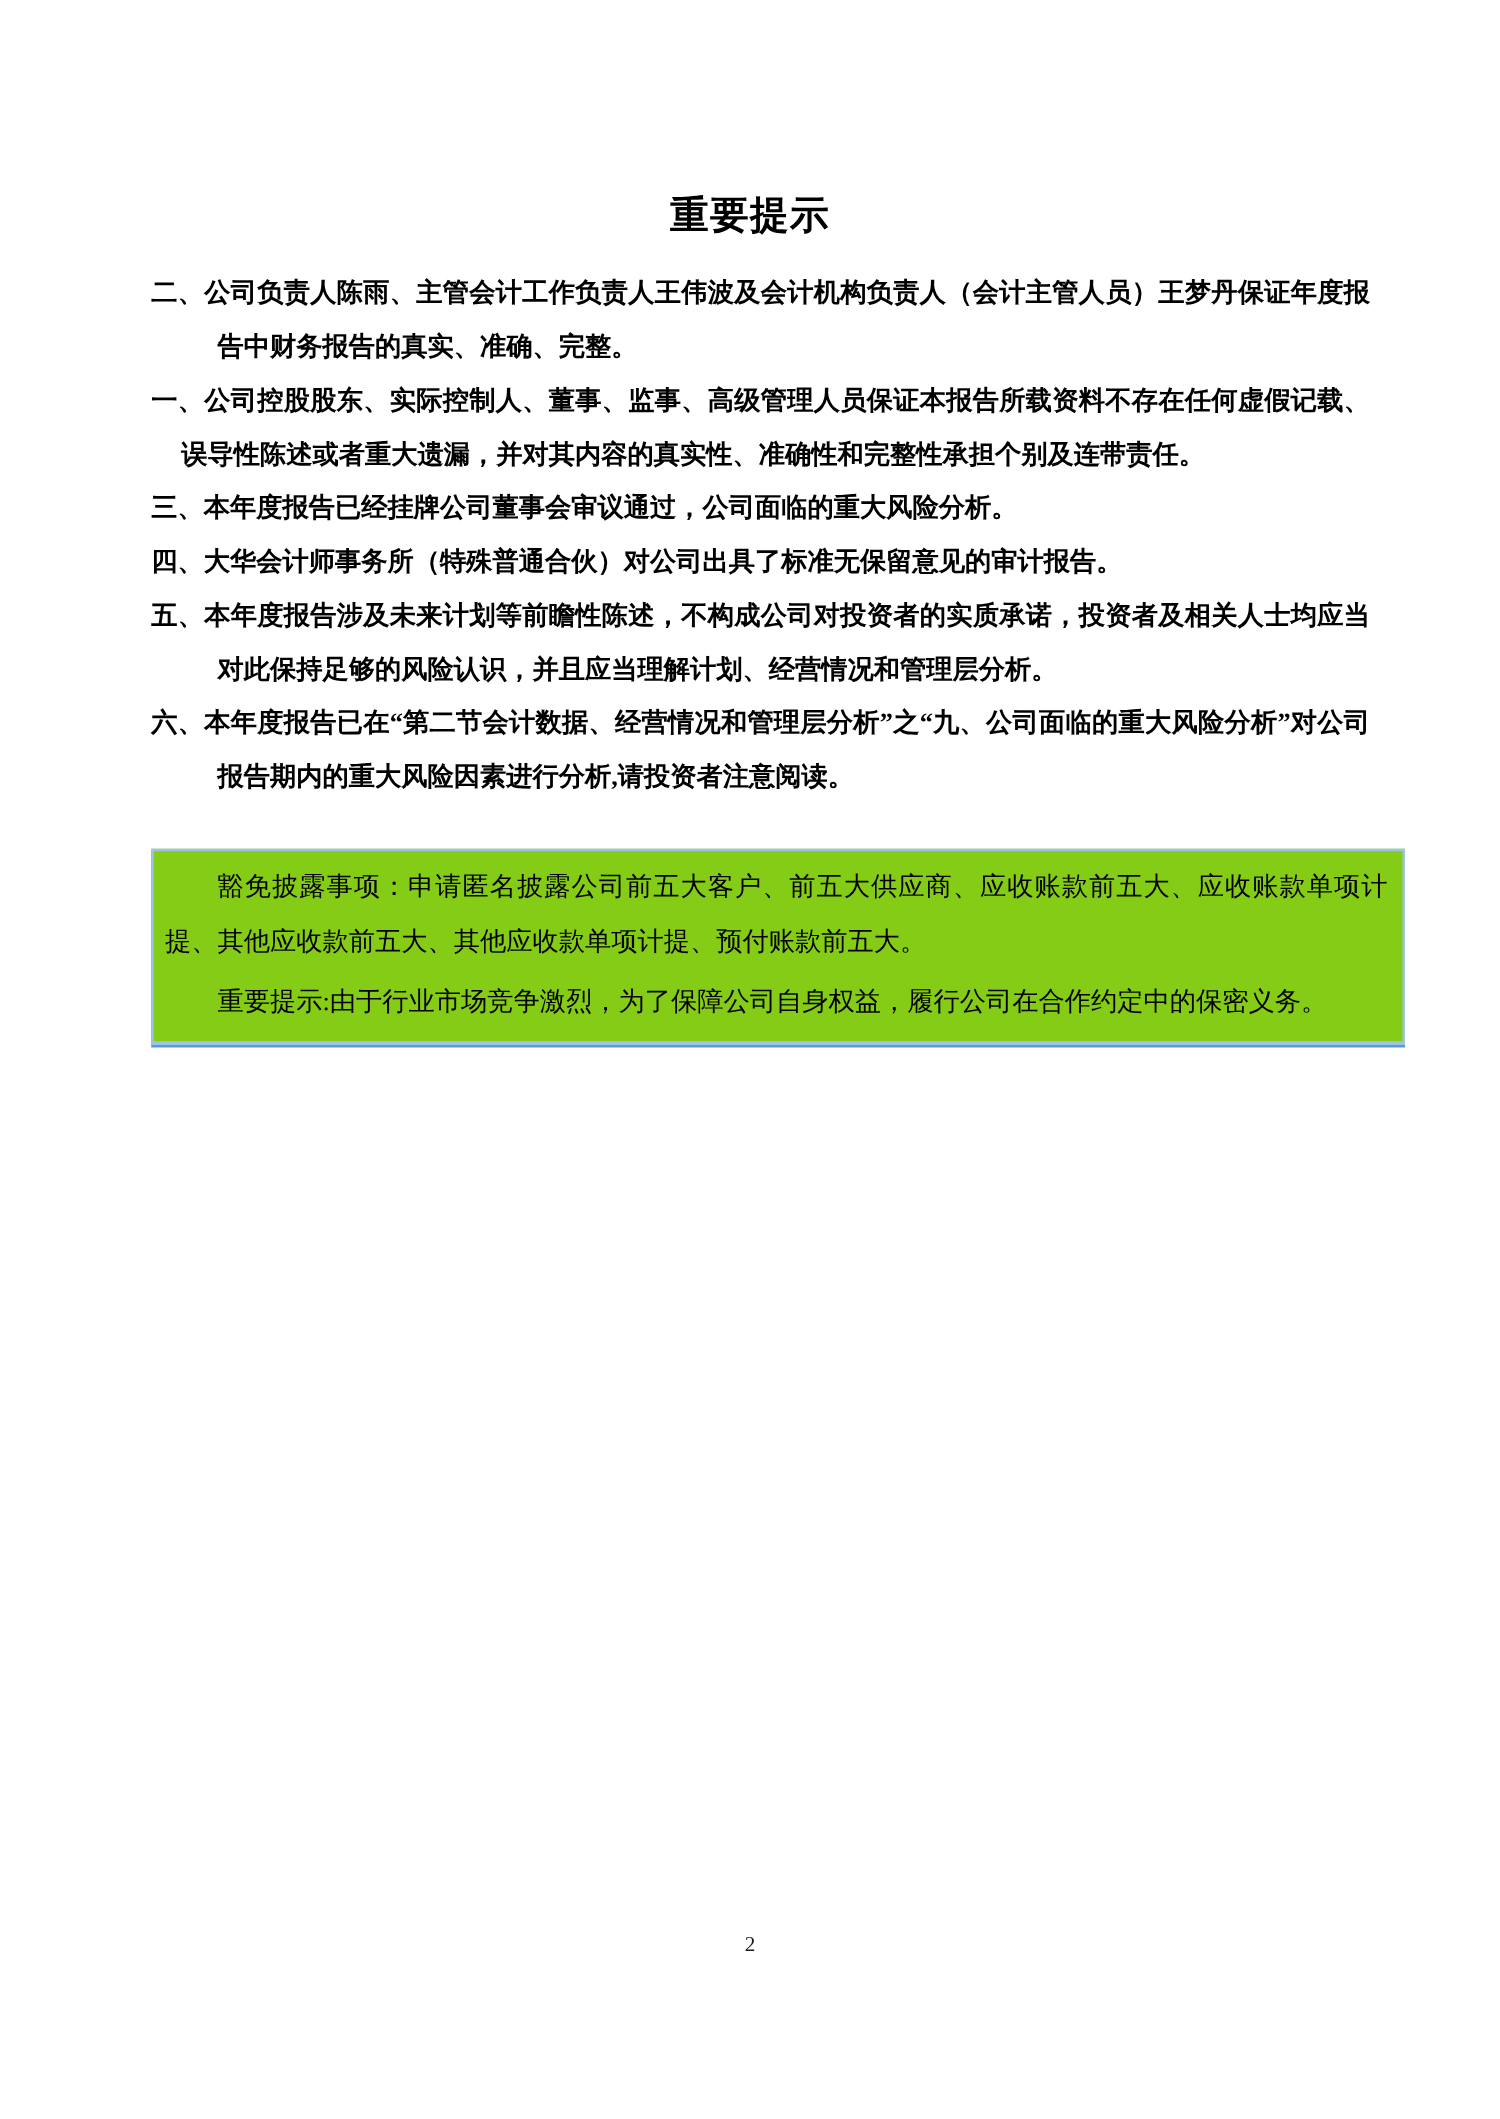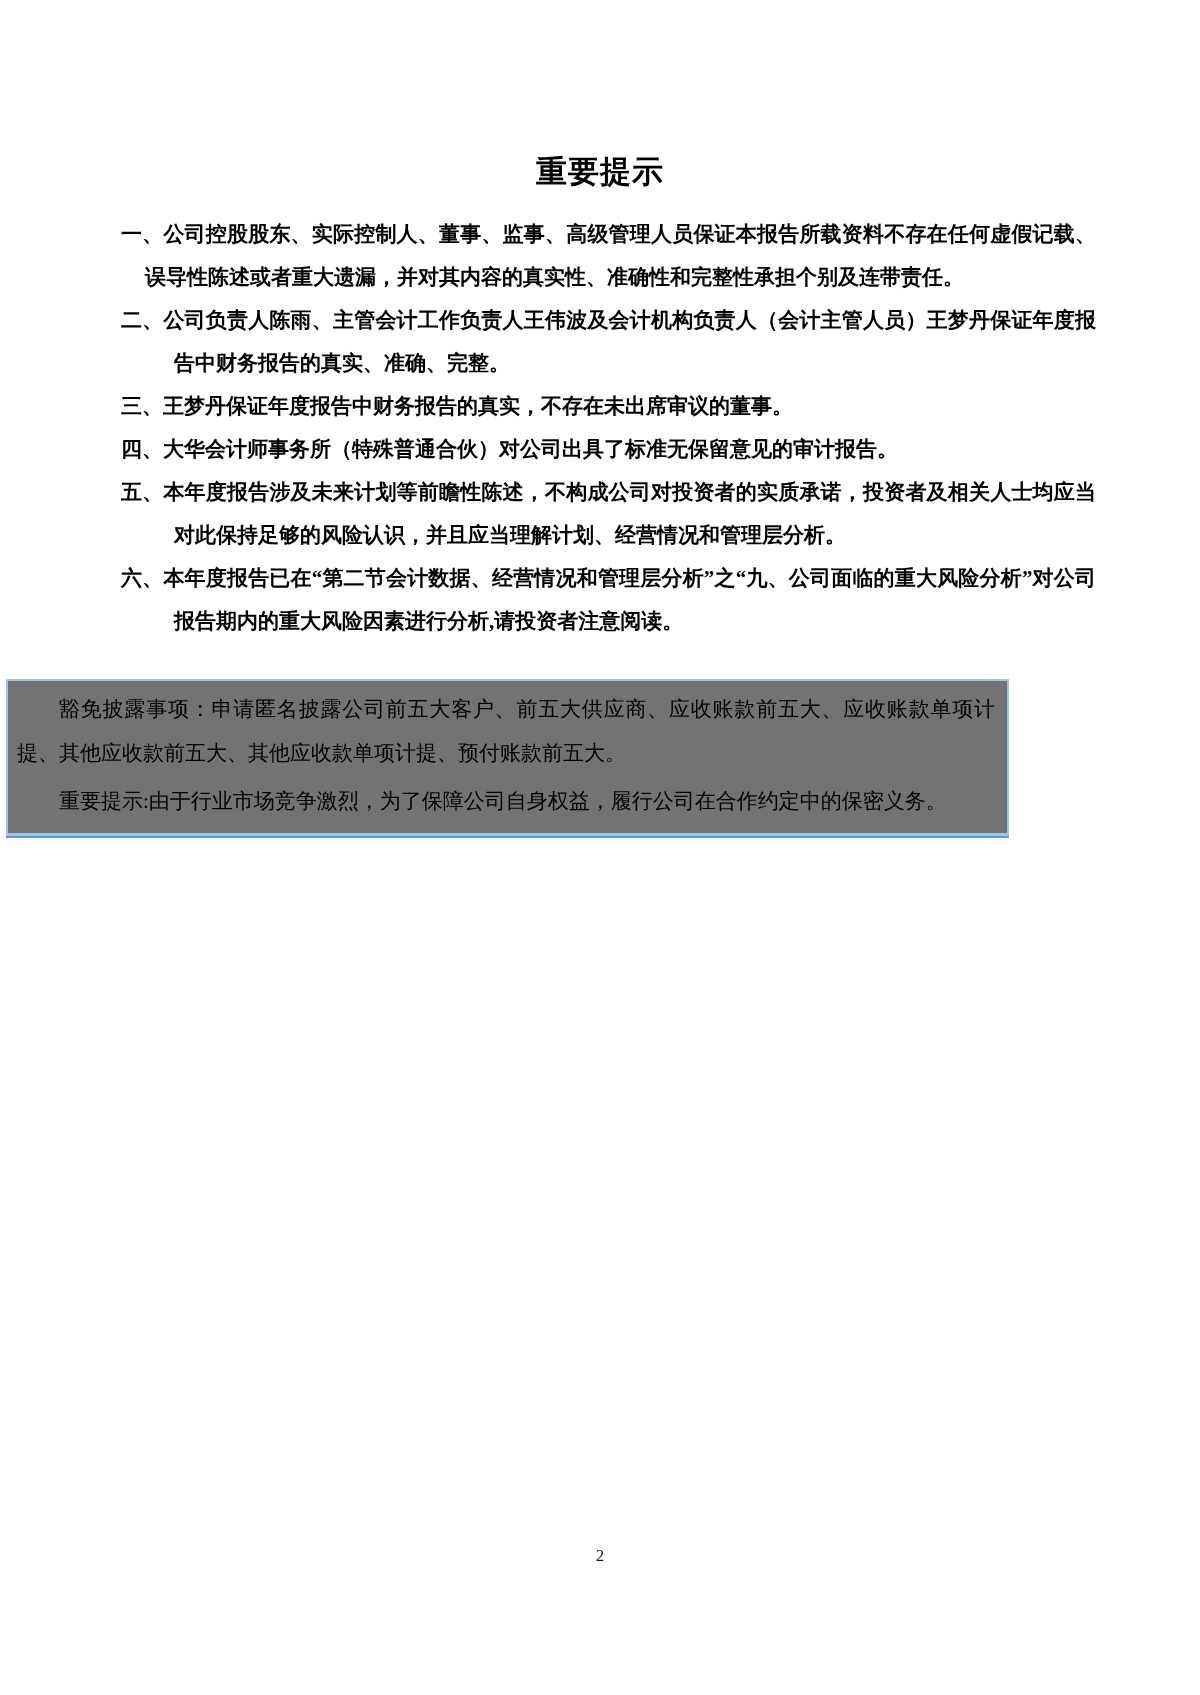--- a/index.html
+++ b/index.html
@@ -38,27 +38,28 @@
     line-height: 43px;
     text-align: justify;
     padding-left: 53px;
     text-indent: -53px;
   }
   .item.hang-sm {
     padding-left: 24px;
     text-indent: -24px;
   }
   .exemption-box {
+    margin-left: 115px;
     margin-top: 36px;
     width: 1003px;
     border: 2px solid #9DC3E6;
     border-bottom: 3px solid #9DC3E6;
     box-shadow: 0 2px 0 #5B9BD5;
     padding: 6px 12px 10px 9px;
-    background: #737373;
+    background: #84cc16;
   }
   .box-para {
     margin: 0 0 4px 0;
     font-size: 21px;
     font-weight: 400;
     line-height: 44px;
     text-align: justify;
     text-indent: 42px;
   }
   .box-para:last-child { margin-bottom: 0; }
@@ -74,23 +75,23 @@
   }
 </style>
 </head>
 <body>
 
 <div class="page">
 
   <h1 class="title">重要提示</h1>
 
   <div class="items">
+    <p class="item">二、公司负责人陈雨、主管会计工作负责人王伟波及会计机构负责人（会计主管人员）王梦丹保证年度报告中财务报告的真实、准确、完整。</p>
     <p class="item hang-sm">一、公司控股股东、实际控制人、董事、监事、高级管理人员保证本报告所载资料不存在任何虚假记载、误导性陈述或者重大遗漏，并对其内容的真实性、准确性和完整性承担个别及连带责任。</p>
-    <p class="item">二、公司负责人陈雨、主管会计工作负责人王伟波及会计机构负责人（会计主管人员）王梦丹保证年度报告中财务报告的真实、准确、完整。</p>
-    <p class="item">三、王梦丹保证年度报告中财务报告的真实，不存在未出席审议的董事。</p>
+    <p class="item">三、本年度报告已经挂牌公司董事会审议通过，公司面临的重大风险分析。</p>
     <p class="item">四、大华会计师事务所（特殊普通合伙）对公司出具了标准无保留意见的审计报告。</p>
     <p class="item">五、本年度报告涉及未来计划等前瞻性陈述，不构成公司对投资者的实质承诺，投资者及相关人士均应当对此保持足够的风险认识，并且应当理解计划、经营情况和管理层分析。</p>
     <p class="item">六、本年度报告已在“第二节会计数据、经营情况和管理层分析”之“九、公司面临的重大风险分析”对公司报告期内的重大风险因素进行分析,请投资者注意阅读。</p>
   </div>
 
   <div class="exemption-box">
     <p class="box-para">豁免披露事项：申请匿名披露公司前五大客户、前五大供应商、应收账款前五大、应收账款单项计提、其他应收款前五大、其他应收款单项计提、预付账款前五大。</p>
     <p class="box-para">重要提示:由于行业市场竞争激烈，为了保障公司自身权益，履行公司在合作约定中的保密义务。</p>
   </div>
 

